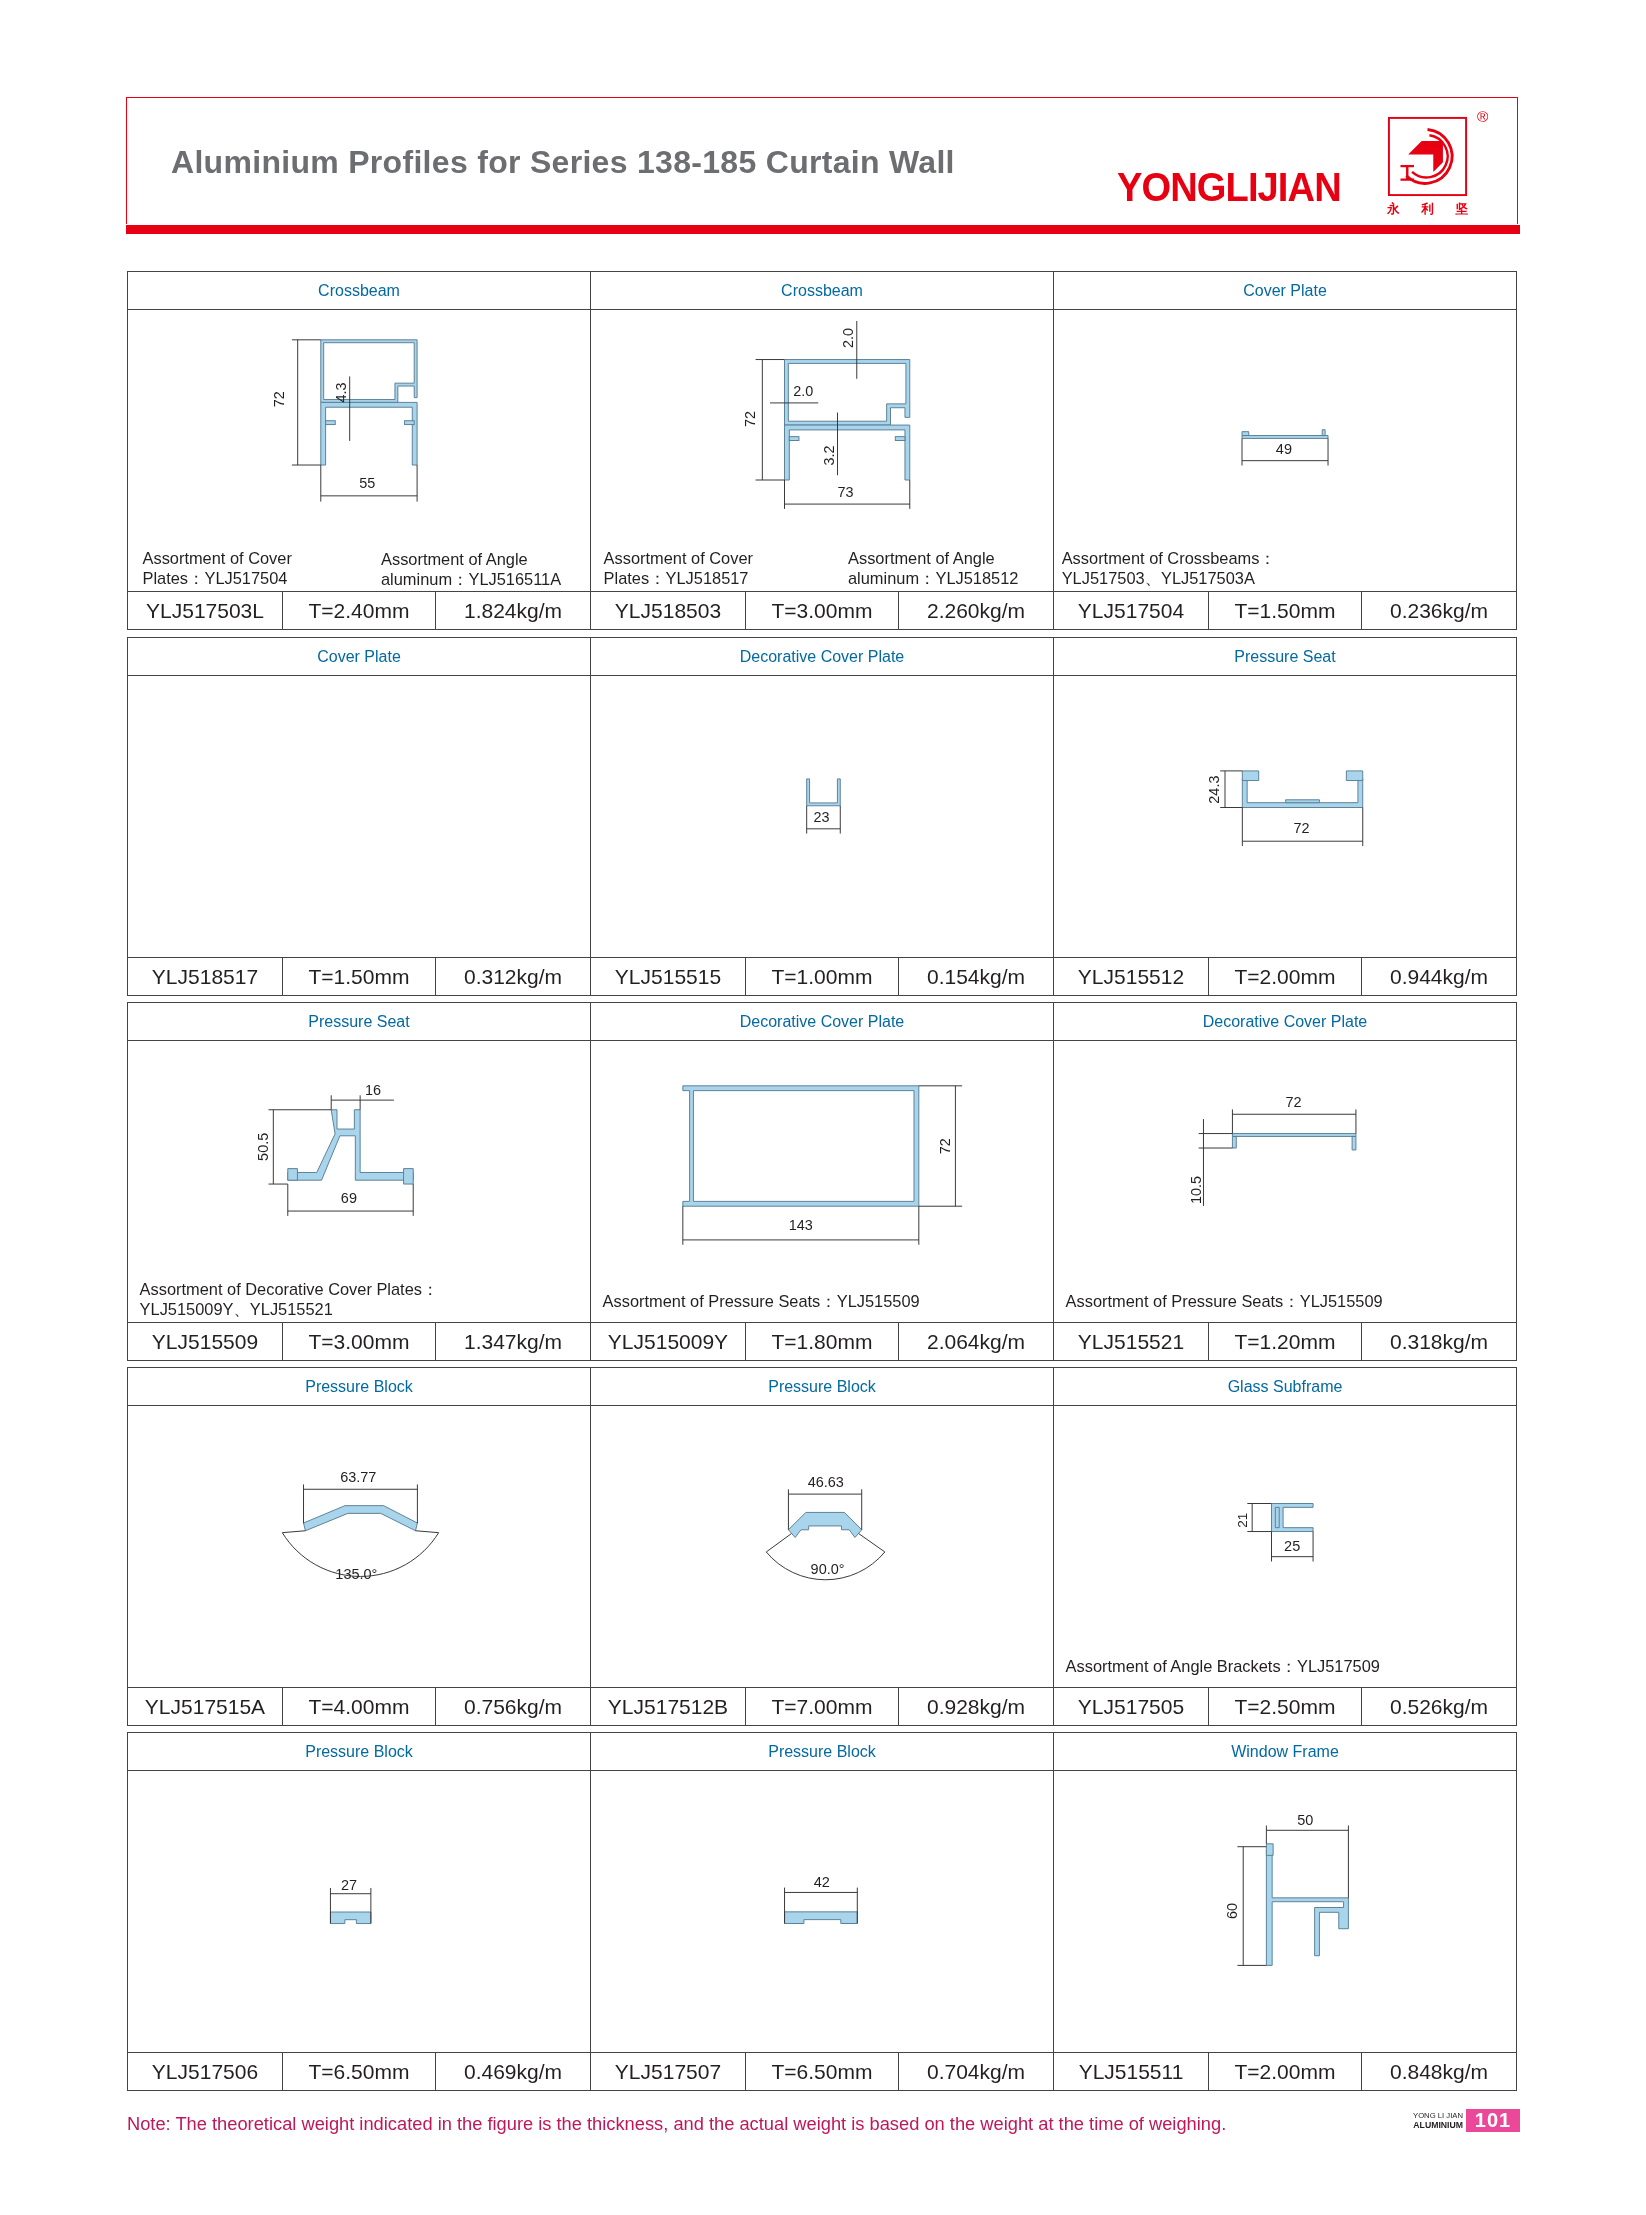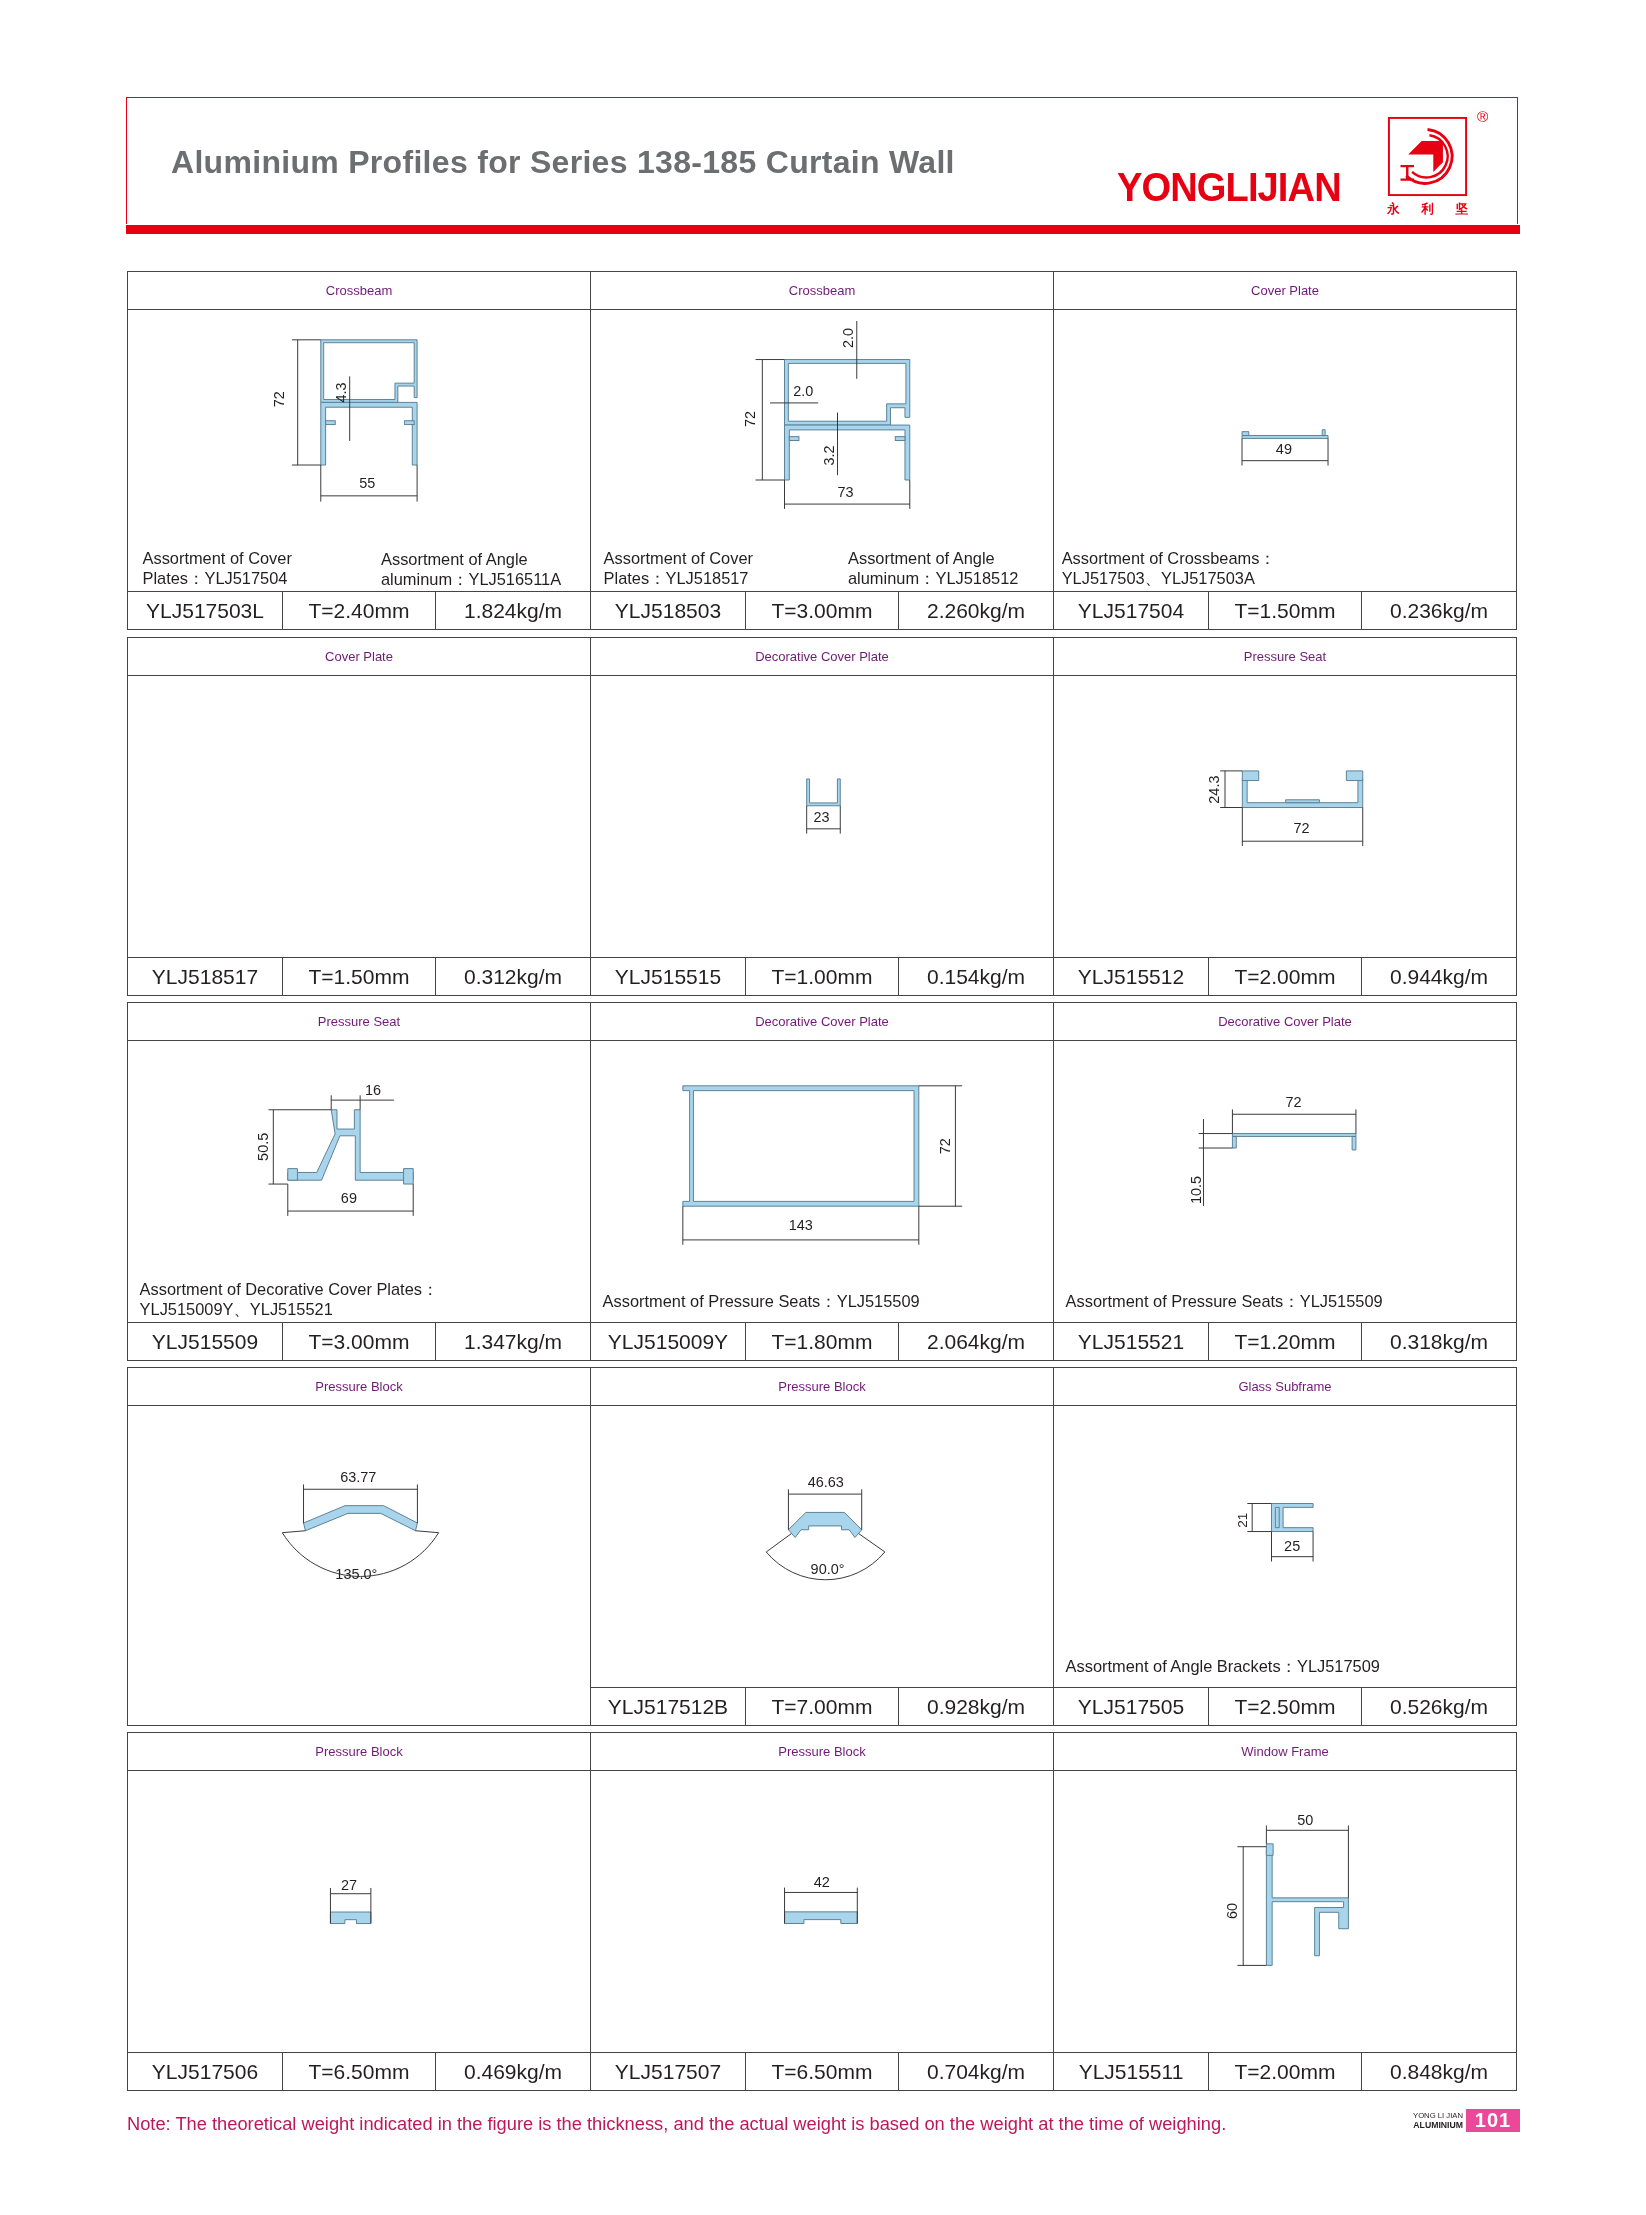--- a/index.html
+++ b/index.html
@@ -7,21 +7,21 @@
   .hdr{position:absolute;left:126px;top:97px;width:1390px;height:126px;border:1.9px solid #e60012;border-bottom:none;background:#fff;}
   .hdr-bar{position:absolute;left:126px;top:225px;width:1394px;height:8.7px;background:#e60012;}
   .hdr-title{position:absolute;left:44px;top:46px;font-size:32px;font-weight:bold;color:#6d6e71;letter-spacing:0.3px;}
   .brand{position:absolute;left:1117px;top:164px;font-size:41px;font-weight:bold;color:#e60012;letter-spacing:-1px;transform:scaleX(.93);transform-origin:left;}
   .logo{position:absolute;left:1387px;top:116px;width:81px;height:81px;}
   .logo-cn{position:absolute;left:1387px;top:201px;width:81px;font-size:12.6px;color:#e60012;display:flex;justify-content:space-between;font-weight:bold;}
   .reg{position:absolute;left:1477px;top:108px;font-size:15.4px;color:#e60012;}
   .grid{position:absolute;left:127px;width:1390px;height:359px;border:1.9px solid #444;box-sizing:border-box;display:flex;}
   .cell{flex:1;position:relative;border-right:1.9px solid #444;}
   .cell:last-child{border-right:none;}
-  .cell-title{height:37px;border-bottom:1.9px solid #444;display:flex;align-items:center;justify-content:center;font-size:13px;color:#701a75;}
+  .cell-title{height:37px;border-bottom:1.9px solid #444;display:flex;align-items:center;justify-content:center;font-size:16px;color:#0369a1;}
   .cell-body{position:absolute;left:0;right:0;top:39px;bottom:39px;}
   .code-row{position:absolute;left:0;right:0;bottom:0;height:37px;border-top:1.9px solid #444;display:flex;font-size:21px;}
   .code-row div{display:flex;align-items:center;justify-content:center;border-right:1.9px solid #444;}
   .code-row div:last-child{border-right:none;}
   .c1{width:154px}.c2{width:152px}.c3{flex:1}
   .note{position:absolute;font-size:16.4px;line-height:20px;color:#231f20;}
   .drawing{position:absolute;}
   .footer-note{position:absolute;left:127px;top:2113px;font-size:18.3px;color:#be185d;}
   .pg-brand{position:absolute;left:1386px;top:2112px;font-size:7.7px;line-height:8.7px;color:#231f20;text-align:right;width:77px;}
   .pg-brand b{font-size:8.7px;margin-top:48px;}
@@ -286,20 +286,25 @@
         <line x1="42" y1="20" x2="42" y2="60" stroke="#333"></line>
           <line x1="160" y1="20" x2="160" y2="60" stroke="#333"></line>
         <line x1="42" y1="25" x2="160" y2="25" stroke="#333"></line>
         <text x="80" y="18" font-size="15">63.77</text>
         <path d="M20 70 A95 95 0 0 0 182 70" fill="none" stroke="#333"></path>
         <line x1="20" y1="70" x2="44" y2="68" stroke="#333"></line>
           <line x1="182" y1="70" x2="158" y2="68" stroke="#333"></line>
         <text x="75" y="118" font-size="15">135.0°</text>
       </svg>
     </div>
+    <div class="code-row">
+      <div class="c1">YLJ517515A</div>
+      <div class="c2">T=4.00mm</div>
+      <div class="c3">0.756kg/m</div>
+    </div>
   </div>
   <div class="cell">
     <div class="cell-title">Pressure Block</div>
     <div class="cell-body">
       <svg class="drawing" style="left:154px;top:63px" width="164" height="135" viewBox="0 0 170 140">
         <path d="M45 62 L63 44 L103 44 L121 62 L114 70 L108 62 L100 62 L100 58 L66 58 L66 62 L58 62 L52 70 Z" fill="#a8d4ec" stroke="#5a7f94"></path>
         <line x1="45" y1="20" x2="45" y2="62" stroke="#333"></line>
           <line x1="121" y1="20" x2="121" y2="62" stroke="#333"></line>
         <line x1="45" y1="25" x2="121" y2="25" stroke="#333"></line>
         <text x="65" y="18" font-size="15">46.63</text>

